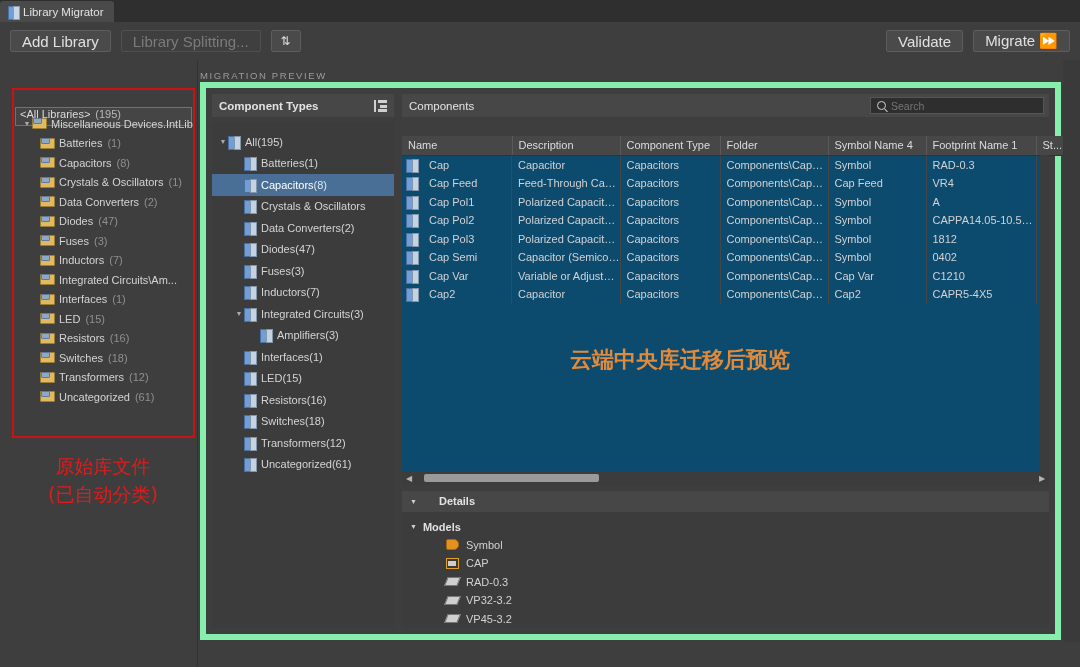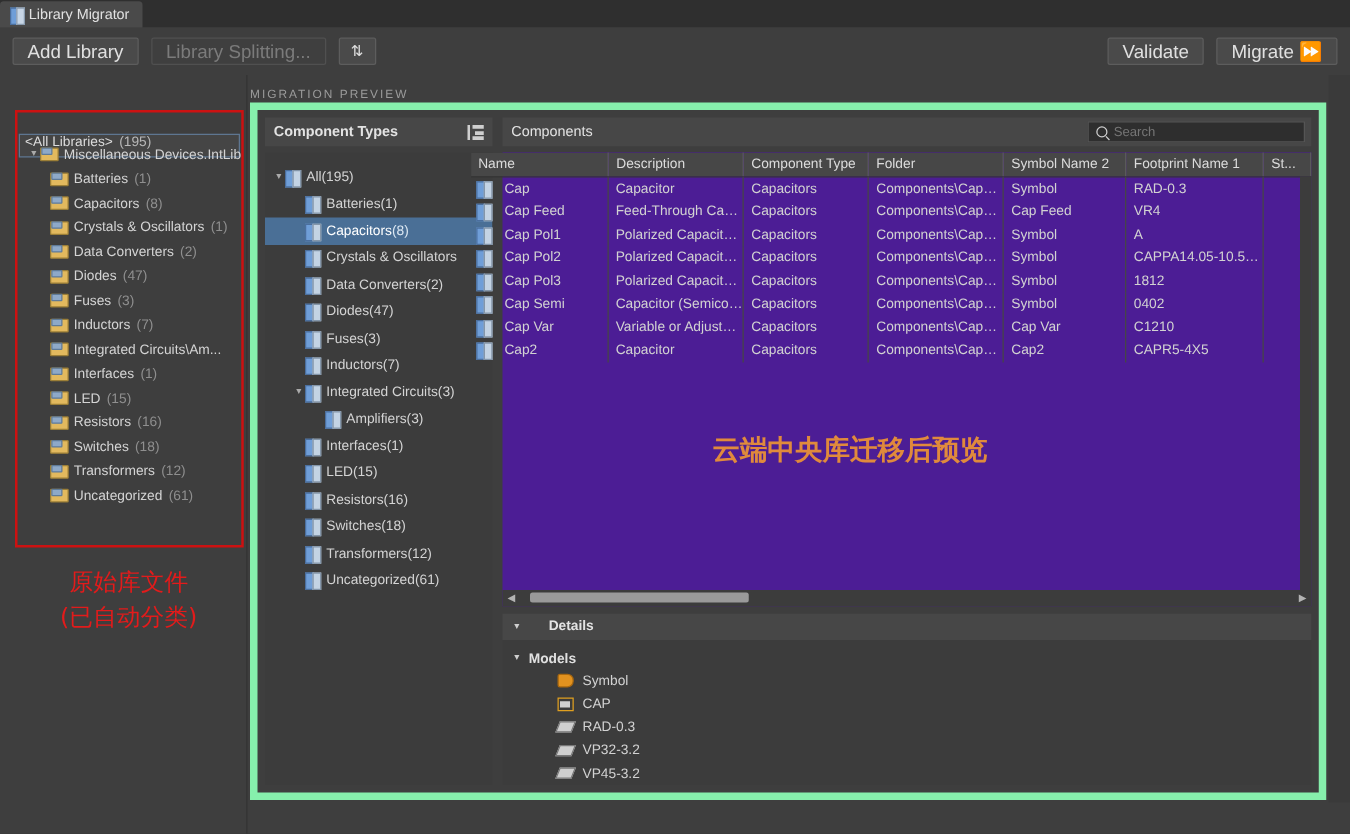--- a/index.html
+++ b/index.html
@@ -174,24 +174,23 @@
   .search-ico {
     width: 9px; height: 9px; border: 1.4px solid #cfcfcf; border-radius: 50%;
     position: relative; flex: 0 0 9px;
   }
   .search-ico::after {
     content:''; position:absolute; right:-3px; bottom:-2px;
     width:4px; height:1.4px; background:#cfcfcf; transform: rotate(45deg);
   }
 
   .table-wrap {
-    margin-top: 5px; flex: 1; background: #4c1d95;
+    margin-top: 19px; flex: 1; background: #0c4a6e;
     display: flex; flex-direction: column; min-height: 0;
     position: relative;
-    align-items: flex-end;
   }
   table.grid { width: 100%; border-collapse: collapse; table-layout: fixed; }
   table.grid th {
     height: 19px; background: #474747; color: #dcdcdc;
     font-weight: normal; font-size: 11px; text-align: left;
     padding: 0 0 0 6px; border-right: 1px solid #5a5a5a;
     border-bottom: 1px solid #343434;
     overflow: hidden; white-space: nowrap;
   }
   table.grid td {
@@ -533,21 +532,21 @@
                 <col style="width:98px">
                 <col style="width:110px">
                 <col style="width:38px">
             </colgroup>
             <thead>
                 <tr id="grid-head">
                   <th>Name</th>
                   <th>Description</th>
                   <th>Component Type</th>
                   <th>Folder</th>
-                  <th>Symbol Name 2</th>
+                  <th>Symbol Name 4</th>
                   <th>Footprint Name 1</th>
                   <th>St...</th>
                 </tr>
               </thead>
             <tbody id="grid-body">
                 <tr>
                   <td class="namecell">
                     <span class="comp-icon"></span>
                     <span>Cap</span>
                   </td>

